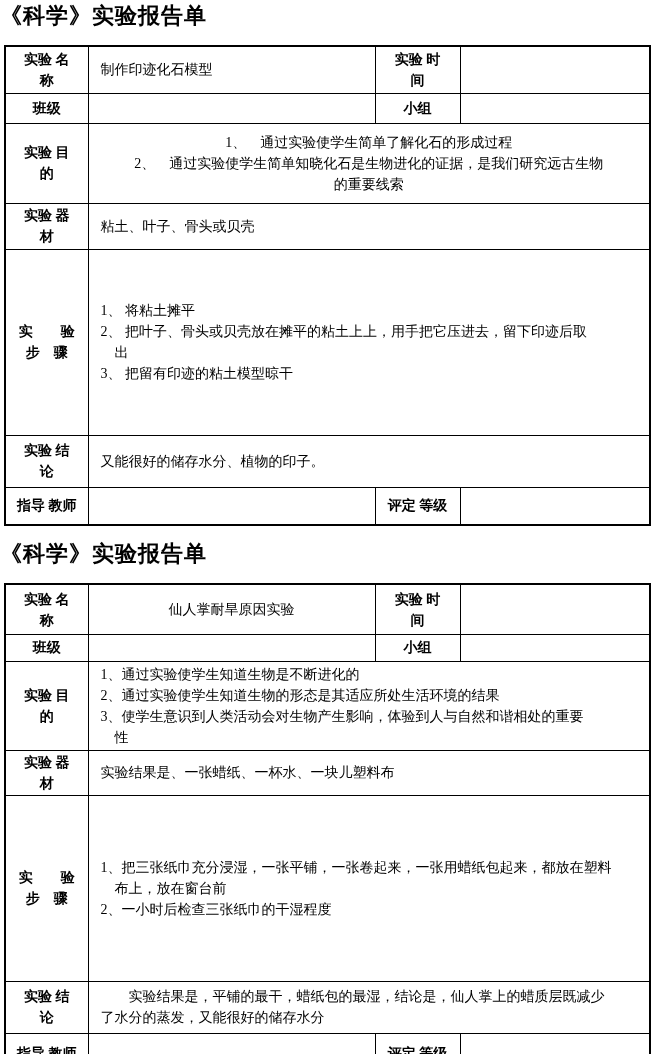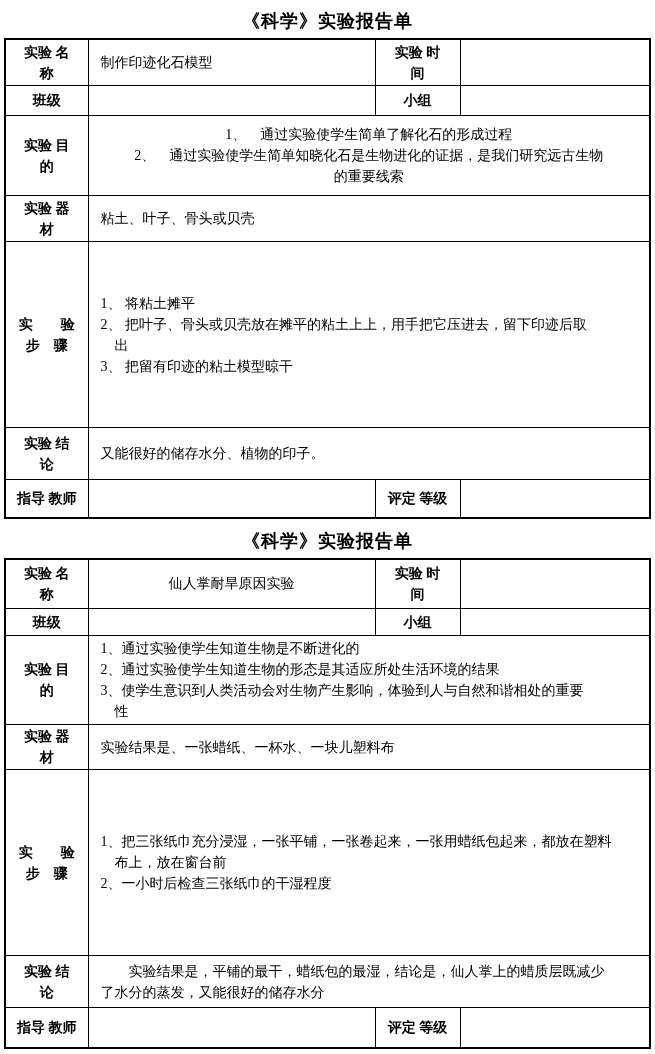--- a/index.html
+++ b/index.html
@@ -10,32 +10,31 @@
   .page {
     width: 655px;
     height: 1054px;
     background: #ffffff;
     color: #000000;
     font-family: "Liberation Serif", "DejaVu Serif", serif;
     overflow: hidden;
     box-sizing: border-box;
   }
   .form-title {
-    text-align: center;
-    font-size: 18px;
+    font-size: 22px;
     font-weight: bold;
     letter-spacing: 1px;
-    padding: 12px 0 5px 0;
+    padding: 4px 0 5px 0;
     line-height: 1.1;
   }
   table.report-table {
     border-collapse: collapse;
     table-layout: fixed;
     width: 645px;
-    margin: 1px auto;
+    margin: 12px auto;
     border: 2px solid #000000;
   }
   table.report-table td {
     border: 1px solid #000000;
     font-size: 14px;
     line-height: 1.5;
     overflow: hidden;
   }
   col.c1 { width: 83px; }
   col.c2 { width: 287px; }

